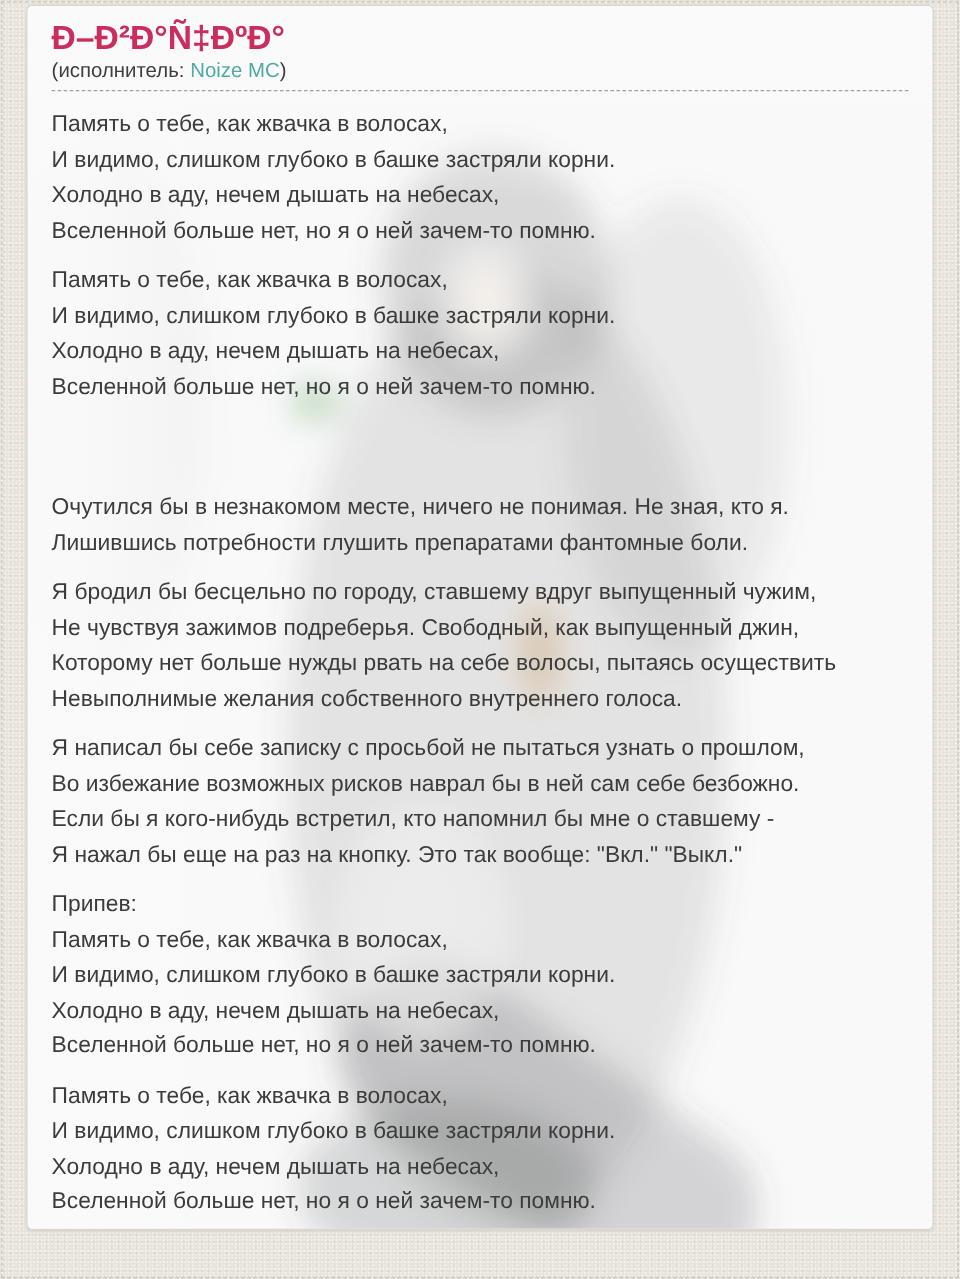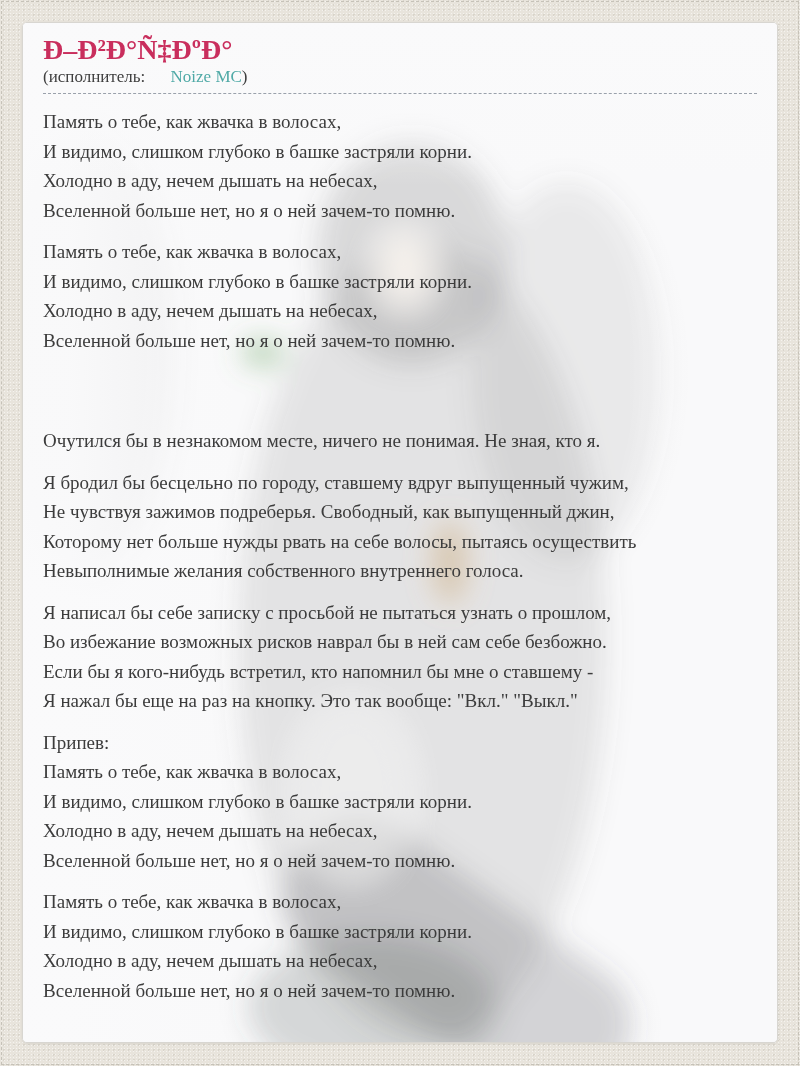--- a/index.html
+++ b/index.html
@@ -15,28 +15,27 @@
     background-position: 0 0, 1px 2px;
     overflow: hidden;
   }
   .outer-dashed {
     position: absolute; inset: 1px;
     border: 1px dashed #c6c2b8;
     pointer-events: none;
   }
   .card {
     position: absolute;
-    left: 22px; top: 22px;
+    left: 22px; top: 4px;
     width: 756px; height: 1021px;
     background: #f9f9fa;
     border: 1px solid #d8d6d1;
     border-radius: 5px;
     box-shadow: 0 1px 3px rgba(0,0,0,.07);
     overflow: hidden;
-    font-family: Liberation Serif, serif;
   }
   .bg-art { position: absolute; inset: 0; }
   .bg-art svg { width: 100%; height: 100%; display: block; }
   .bg-fade {
     position: absolute; inset: 0;
     background:
       linear-gradient(to bottom, rgba(250,250,251,.95), rgba(250,250,251,0) 16%),
       linear-gradient(to right, rgba(250,250,251,.9) 6%, rgba(250,250,251,0) 30%),
       linear-gradient(to left, rgba(249,249,250,.85) 2%, rgba(249,249,250,0) 20%);
     pointer-events: none;
@@ -56,21 +55,20 @@
     font-size: 17px;
     line-height: 20px;
     color: #3e3e3e;
     padding-bottom: 6px;
     border-bottom: 1px dashed #9aa1ab;
   }
   .artist-line a {
     color: var(--link-color, #4fa9a6);
     text-decoration: none;
     cursor: pointer;
-    margin-left: 21px;
   }
   .lyrics {
     margin-top: 13px;
     font-size: 19px;
     line-height: 29.5px;
     color: var(--body-color, #3c3c3c);
   }
   .lyrics p { margin: 11px 0 12px 0; }
 </style>
 </head>
@@ -107,20 +105,20 @@
     <h1 class="song-title">Ð–Ð²Ð°Ñ‡ÐºÐ°</h1>
 
     <div class="artist-line">
       <span>(исполнитель:</span>
       <a>Noize MC</a><span>)</span>
     </div>
 
     <div class="lyrics" id="lyrics">
         <p><span>Память о тебе, как жвачка в волосах,</span><br><span>И видимо, слишком глубоко в башке застряли корни.</span><br><span>Холодно в аду, нечем дышать на небесах,</span><br><span>Вселенной больше нет, но я о ней зачем-то помню.</span></p>
         <p><span>Память о тебе, как жвачка в волосах,</span><br><span>И видимо, слишком глубоко в башке застряли корни.</span><br><span>Холодно в аду, нечем дышать на небесах,</span><br><span>Вселенной больше нет, но я о ней зачем-то помню.</span></p>
-        <p><br><br><span>Очутился бы в незнакомом месте, ничего не понимая. Не зная, кто я.</span><br></p>
+        <p><br><br><span>Очутился бы в незнакомом месте, ничего не понимая. Не зная, кто я.</span><br><span>Лишившись потребности глушить препаратами фантомные боли.</span></p>
         <p><span>Я бродил бы бесцельно по городу, ставшему вдруг выпущенный чужим,</span><br><span>Не чувствуя зажимов подреберья. Свободный, как выпущенный джин,</span><br><span>Которому нет больше нужды рвать на себе волосы, пытаясь осуществить</span><br><span>Невыполнимые желания собственного внутреннего голоса.</span></p>
         <p><span>Я написал бы себе записку с просьбой не пытаться узнать о прошлом,</span><br><span>Во избежание возможных рисков наврал бы в ней сам себе безбожно.</span><br><span>Если бы я кого-нибудь встретил, кто напомнил бы мне о ставшему -</span><br><span>Я нажал бы еще на раз на кнопку. Это так вообще: "Вкл." "Выкл."</span></p>
         <p><span>Припев:</span><br><span>Память о тебе, как жвачка в волосах,</span><br><span>И видимо, слишком глубоко в башке застряли корни.</span><br><span>Холодно в аду, нечем дышать на небесах,</span><br><span>Вселенной больше нет, но я о ней зачем-то помню.</span></p>
         <p><span>Память о тебе, как жвачка в волосах,</span><br><span>И видимо, слишком глубоко в башке застряли корни.</span><br><span>Холодно в аду, нечем дышать на небесах,</span><br><span>Вселенной больше нет, но я о ней зачем-то помню.</span></p>
       </div>
   </div>
 </div>
 
 </body></html>

